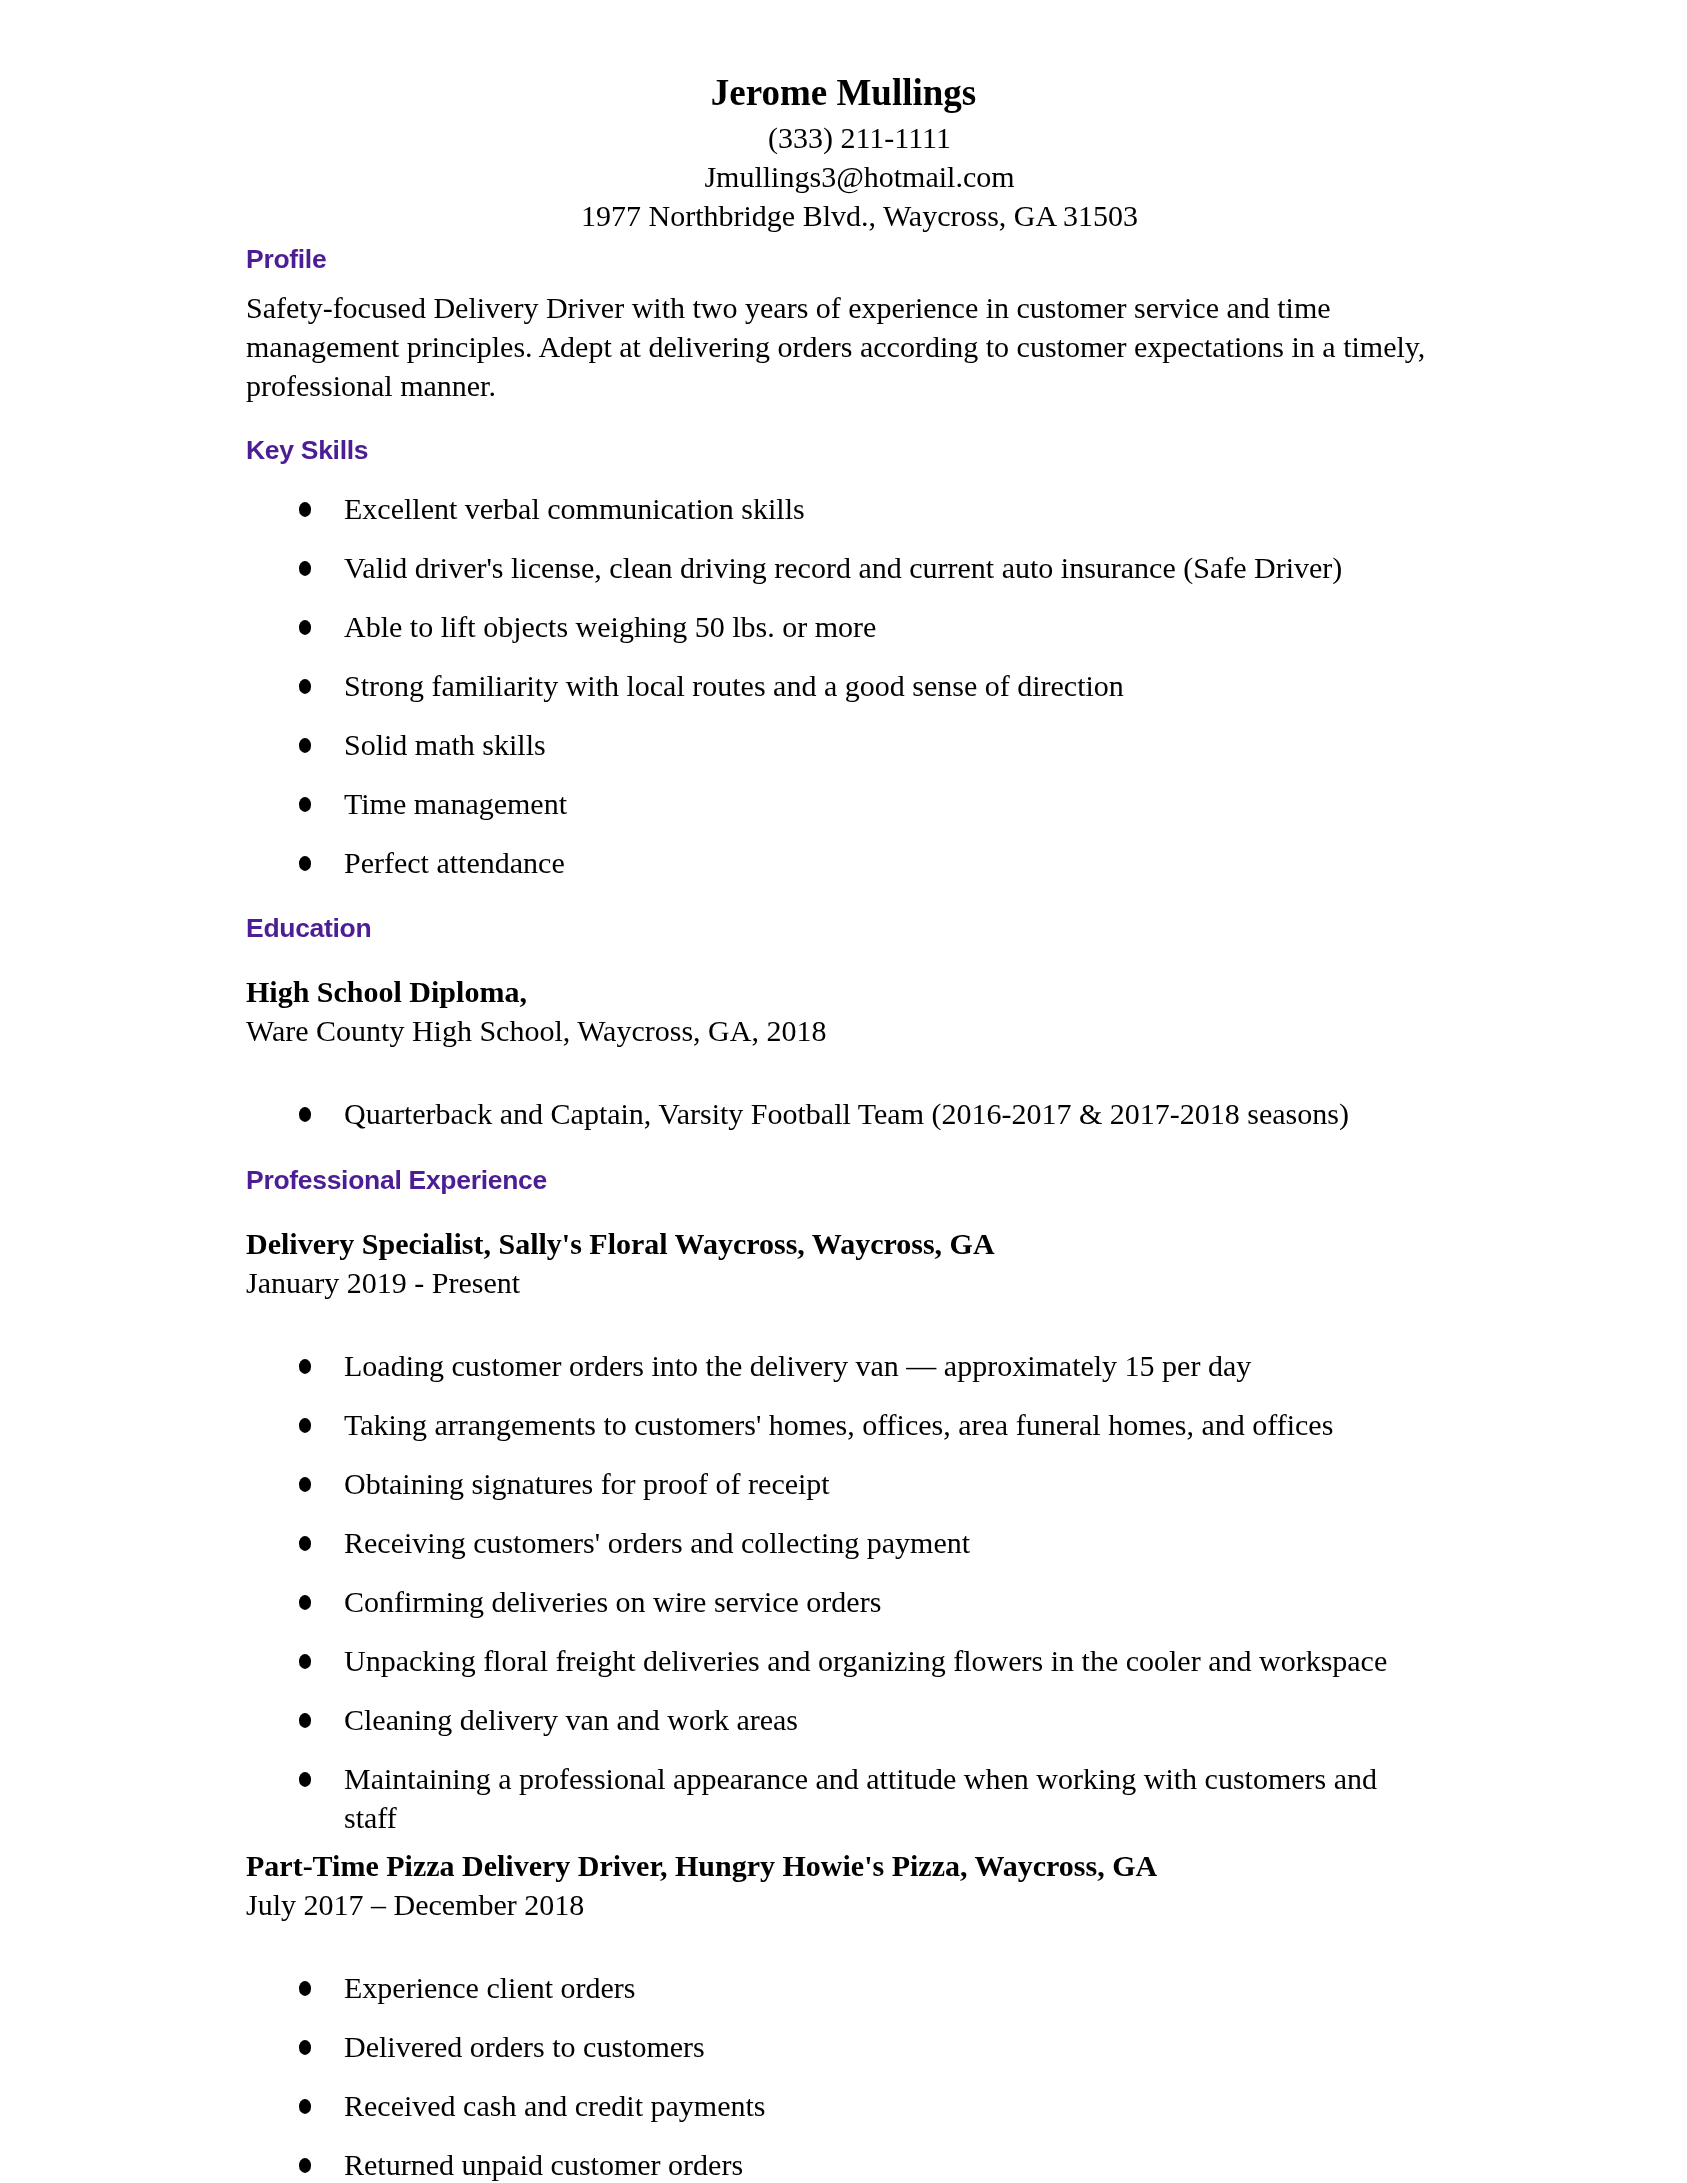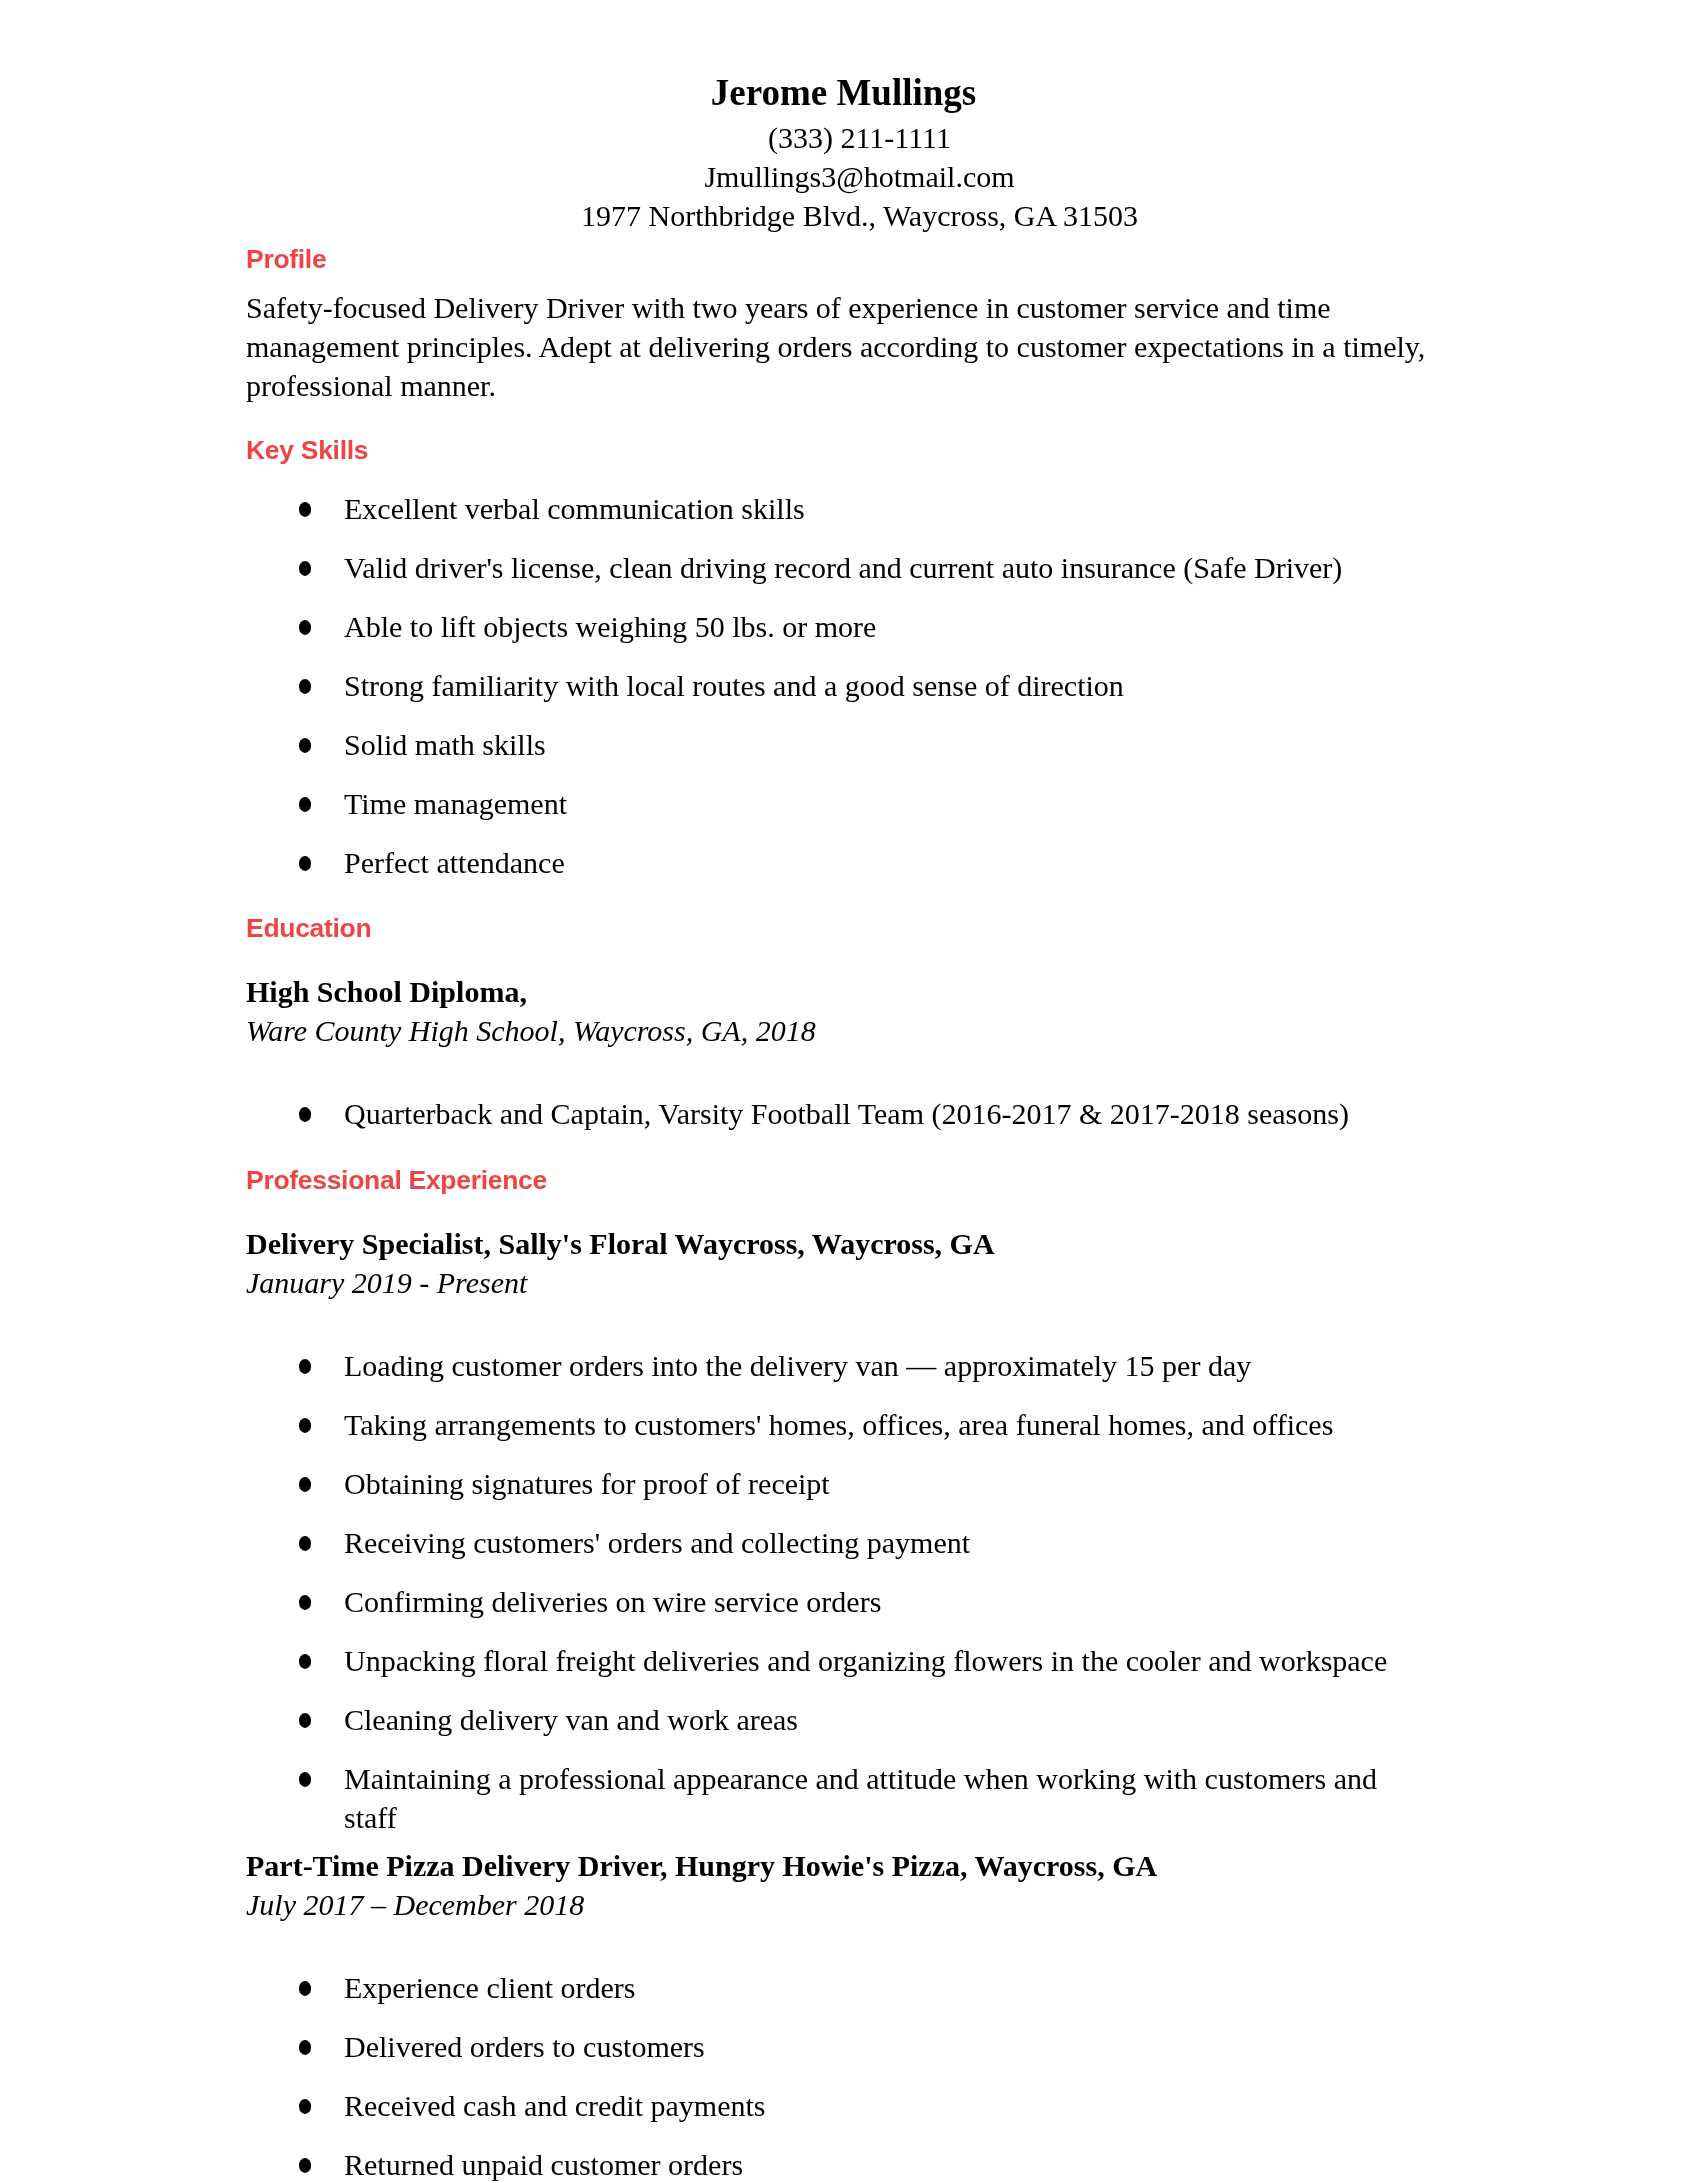--- a/index.html
+++ b/index.html
@@ -8,35 +8,35 @@
     font-family: "Liberation Serif", "DejaVu Serif", serif;
     color: #000000;
   }
   .page { position: absolute; left: 0; top: 0; width: 1687px; height: 2183px; }
   .header { position: absolute; left: 0; top: 48px; width: 1687px; text-align: center; margin-top: 20px; }
   .name { font-size: 37px; font-weight: bold; line-height: 50px; letter-spacing: 0px; }
   .contact { font-size: 30px; line-height: 39px; padding-left: 32px; }
   .content { position: absolute; left: 246px; top: 239px; width: 1191px; }
   .section-heading {
     font-family: "Liberation Sans", "DejaVu Sans", sans-serif;
-    font-weight: bold; font-size: 26.5px; line-height: 40px; color: #ef4444;
+    font-weight: bold; font-size: 26.5px; line-height: 40px; color: #4c1d95;
     letter-spacing: -0.3px;
   }
   .para { font-size: 30px; line-height: 39px; }
   .gap-sm { height: 9.3px; }
   .gap-md { height: 24px; }
   .gap-lg { height: 26.5px; }
   ul.bullets { list-style: none; margin: 0; padding: 0; }
   ul.bullets li { position: relative; padding-left: 98px; font-size: 30px; line-height: 39px; margin-top: 20px; }
   ul.bullets li .bullet {
     position: absolute; left: 53px; top: 13.2px; width: 12px; height: 14.6px;
     border-radius: 50%; background: #000;
   }
   .entry-title { font-size: 30px; font-weight: bold; line-height: 39px; }
-  .entry-sub { font-size: 30px; font-style: italic; line-height: 39px; }
+  .entry-sub { font-size: 30px; line-height: 39px; }
 </style>
 </head>
 <body>
 
 <div class="page">
 
   <div class="header">
     <div class="name">Jerome Mullings</div>
     <div class="contact">(333) 211-1111</div>
     <div class="contact">Jmullings3@hotmail.com</div>

